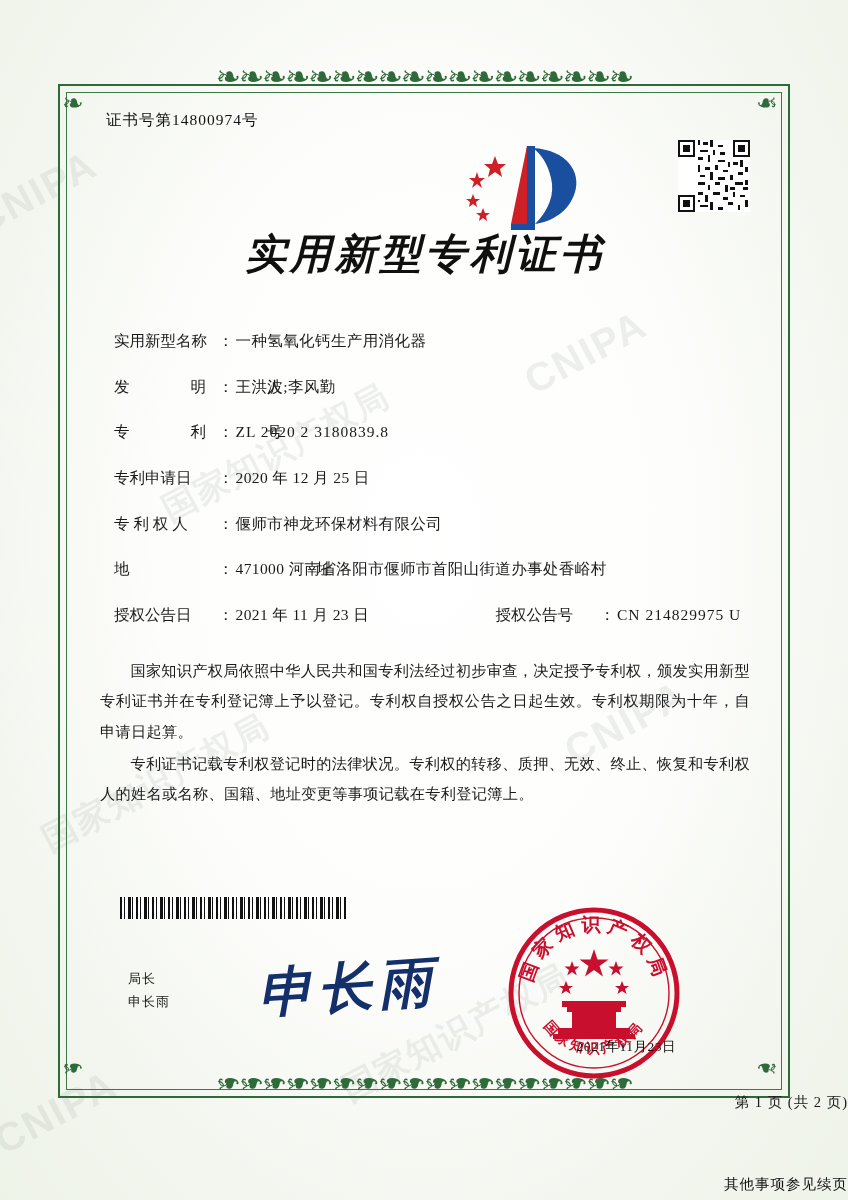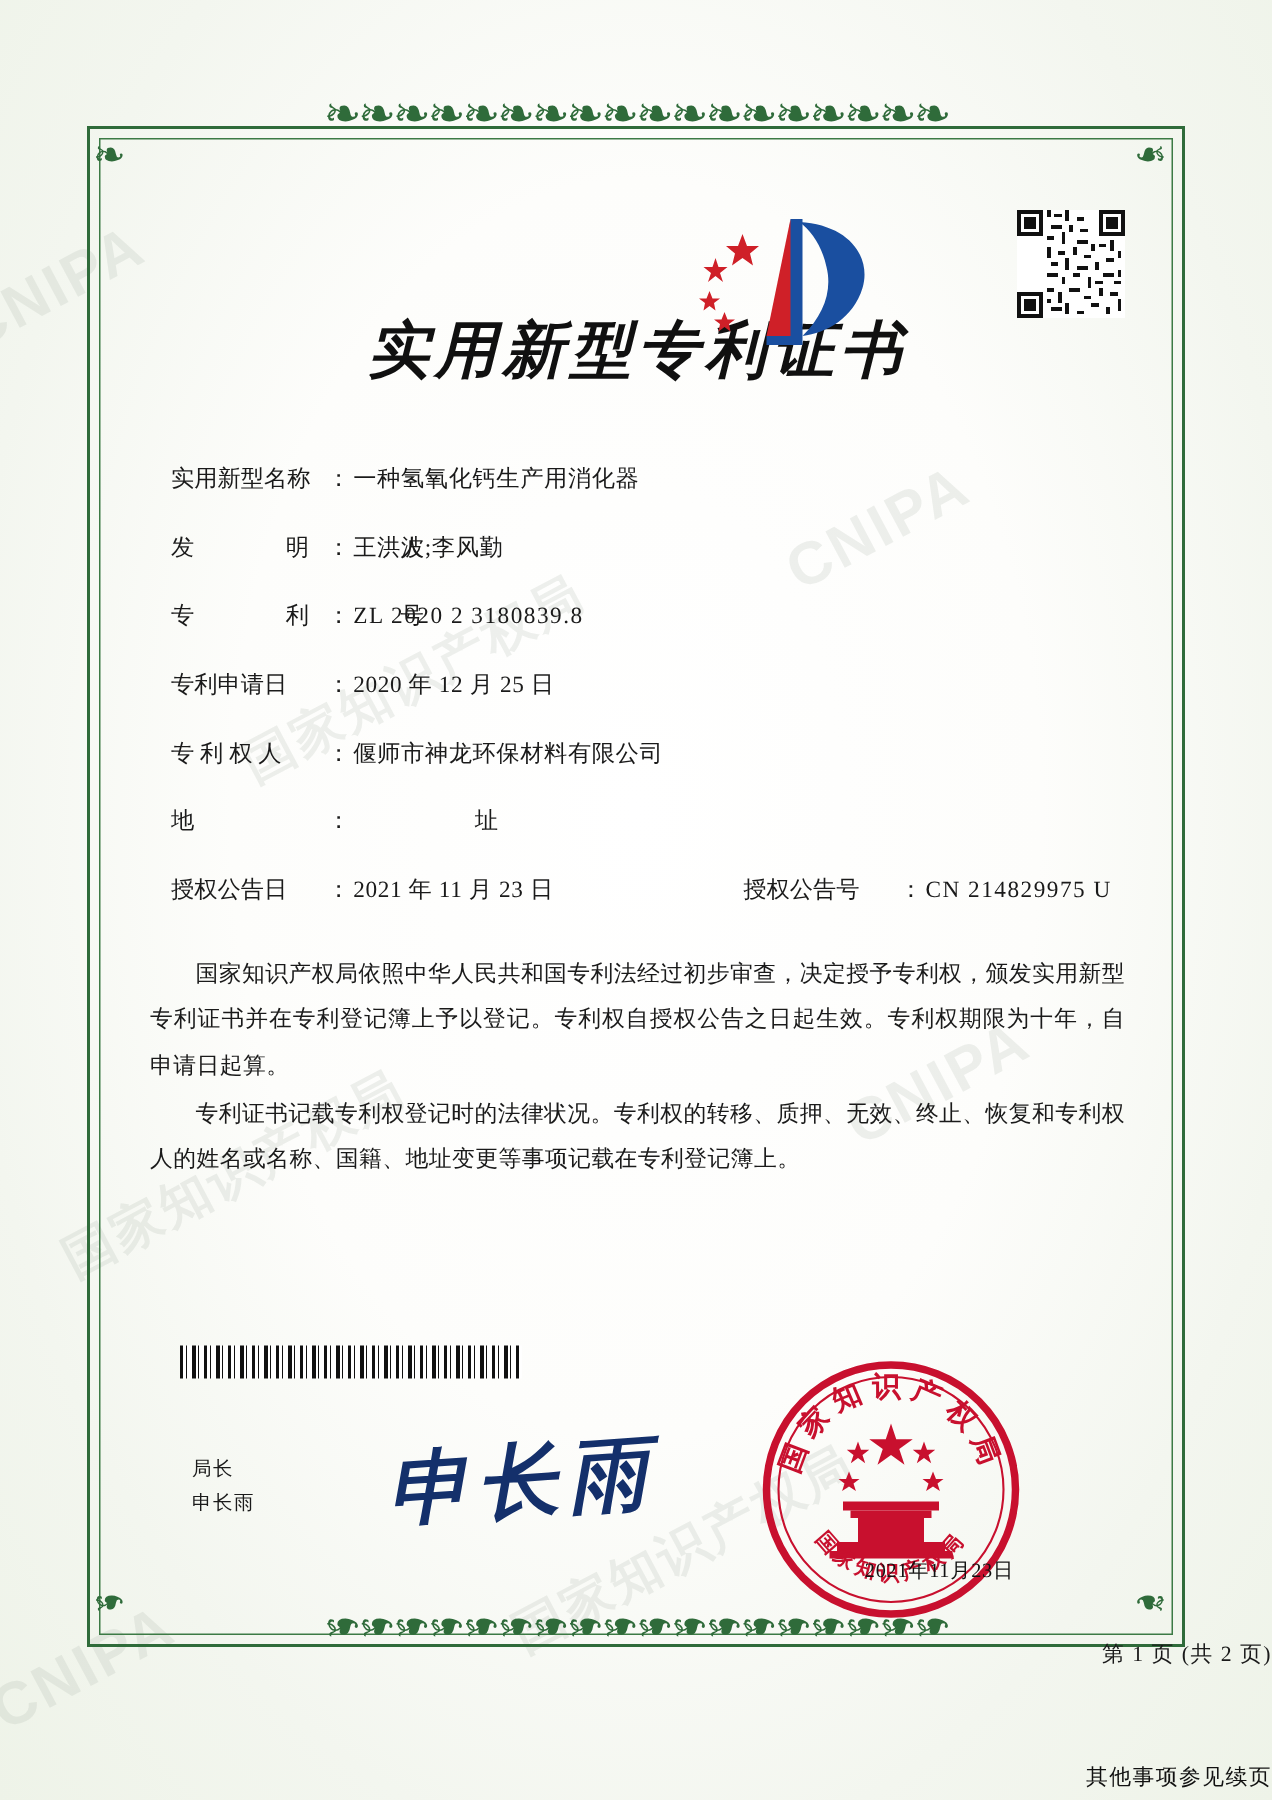--- a/index.html
+++ b/index.html
@@ -270,20 +270,21 @@
   <div class="border-inner"></div>
   <div class="orn orn-top">❧❧❧❧❧❧❧❧❧❧❧❧❧❧❧❧❧❧</div>
   <div class="orn orn-bottom">❧❧❧❧❧❧❧❧❧❧❧❧❧❧❧❧❧❧</div>
   <div class="corner c-tl">❧</div>
   <div class="corner c-tr">❧</div>
   <div class="corner c-bl">❧</div>
   <div class="corner c-br">❧</div>
 
   <div class="content">
 
+    <div class="cert-no">证书号第14800974号</div>
 
     <div class="logo-wrap">
       <svg viewBox="0 0 140 96" width="140" height="96">
 
         <path d="M78 10 C112 12 126 34 120 54 C114 74 96 84 80 86 C94 72 100 56 96 40 C93 26 86 16 78 10 Z" fill="#1a4fa0"></path>
 
         <path d="M72 8 L80 8 L80 86 L62 86 Z" fill="#1a4fa0"></path>
         <path d="M72 8 L72 86 L56 86 Z" fill="#cf2028"></path>
         <path d="M56 86 L80 86 L80 92 L56 92 Z" fill="#1a4fa0"></path>
 
@@ -393,20 +394,21 @@
 
       <div class="field">
         <span class="f-label">专 利 权 人</span>
         <span class="f-colon">：</span>
         <span class="f-value">偃师市神龙环保材料有限公司</span>
       </div>
 
       <div class="field">
         <span class="f-label sp4">地　　　　址</span>
         <span class="f-colon">：</span>
+        <span class="f-value">471000 河南省洛阳市偃师市首阳山街道办事处香峪村</span>
       </div>
 
       <div class="field dual">
         <span class="f-label">授权公告日</span>
         <span class="f-colon">：</span>
         <span class="f-value">2021 年 11 月 23 日</span>
         <span class="f-label2">授权公告号</span>
         <span class="f-colon">：</span>
         <span class="f-value mono">CN 214829975 U</span>
       </div>

